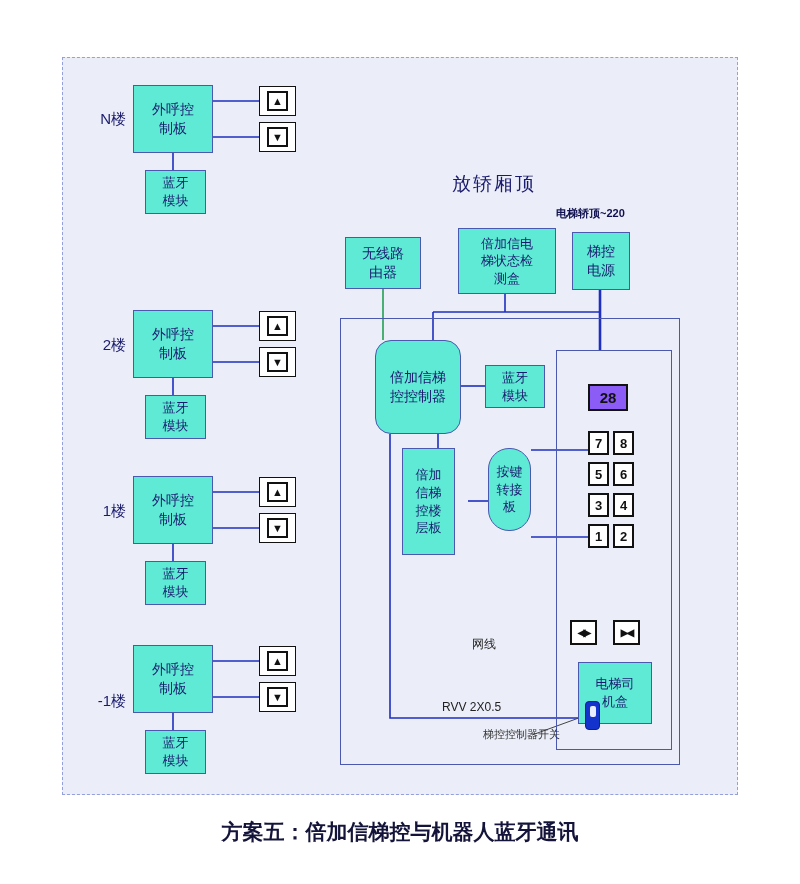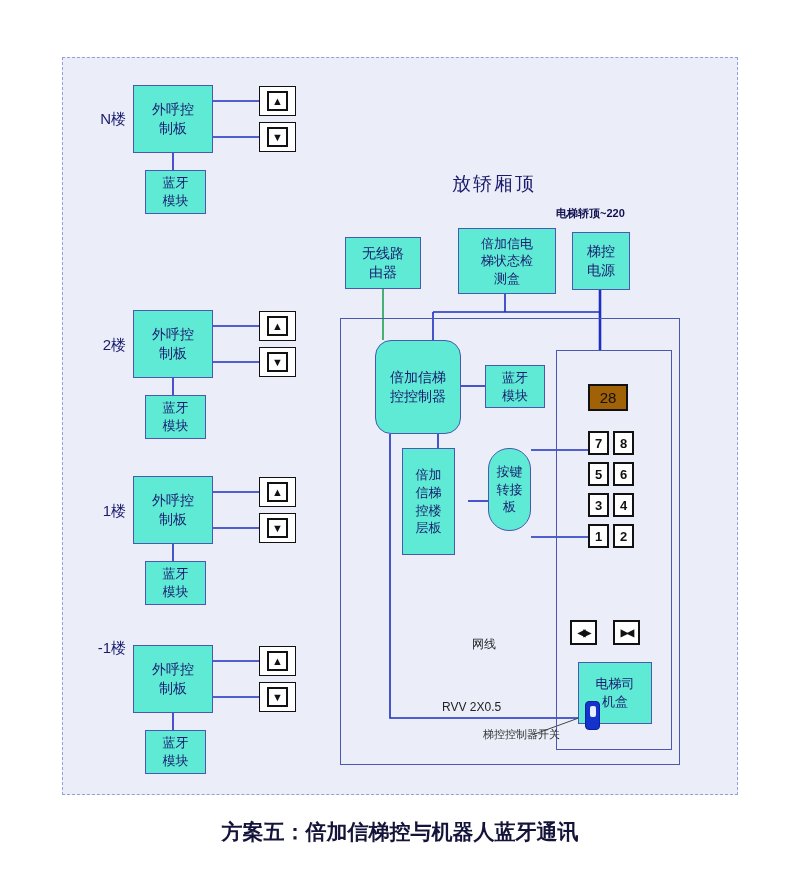--- a/index.html
+++ b/index.html
@@ -17,23 +17,23 @@
     display:flex; align-items:center; justify-content:center; text-align:center;
     white-space:pre-line; font-size:14px; line-height:1.35; color:var(--ink,#1b1b6e); }
   .sm { font-size:13px; }
   .floor-label { position:absolute; width:44px; text-align:right; font-size:15px; color:var(--ink,#1b1b6e); }
   .arrow-box { position:absolute; width:37px; height:30px; background:#fff;
     border:1.5px solid #111; display:flex; align-items:center; justify-content:center; }
   .arrow-inner { width:21px; height:20px; border:2px solid #111; color:#111;
     display:flex; align-items:center; justify-content:center; font-size:11px; line-height:1; }
   .key { position:absolute; width:21px; height:24px; background:#fff; border:2px solid #111;
     display:flex; align-items:center; justify-content:center; font-weight:bold; font-size:13px; color:#111; }
-  .display { position:absolute; left:588px; top:384px; width:40px; height:27px; background:#a16207;
+  .display { position:absolute; left:588px; top:384px; width:40px; height:27px; background:#8b5cf6;
     border:2px solid #111; display:flex; align-items:center; justify-content:center;
-    font-weight:normal; font-size:15px; color:#111; }
+    font-weight:bold; font-size:15px; color:#111; }
   .door { position:absolute; width:27px; height:25px; background:#fff; border:2px solid #111;
     display:flex; align-items:center; justify-content:center; font-size:10px; font-weight:bold;
     color:#111; letter-spacing:-2px; }
   .panel { position:absolute; background:transparent; border:1px solid var(--border,#4a58b0); }
   .heading { position:absolute; left:452px; top:171px; font-size:19px; letter-spacing:2px; color:var(--ink,#1b1b6e); }
   .power-note { position:absolute; left:556px; top:206px; font-size:11px; font-weight:bold; color:#101050; }
   .tag { position:absolute; font-size:12px; color:#222; }
   .tag-small { position:absolute; font-size:11px; color:#333;margin-left:47px; }
   .switch { position:absolute; left:585px; top:701px; width:15px; height:29px;
     background:var(--switch,#1433cc); border:1px solid #0a1e99; border-radius:4px; }
@@ -117,21 +117,21 @@
       <span class="arrow-inner">▲</span>
     </div>
     <div class="arrow-box" style="left:259px;top:513px;">
       <span class="arrow-inner">▼</span>
     </div>
     <div class="box sm" style="left:145px;top:561px;width:61px;height:44px;">蓝牙
 模块</div>
   </div>
 
   <div>
-    <div class="floor-label" style="left:82px;top:639px;">-1楼</div>
+    <div class="floor-label" style="left:82px;top:692px;">-1楼</div>
     <div class="box" style="left:133px;top:645px;width:80px;height:68px;">外呼控
 制板</div>
     <div class="arrow-box" style="left:259px;top:646px;">
       <span class="arrow-inner">▲</span>
     </div>
     <div class="arrow-box" style="left:259px;top:682px;">
       <span class="arrow-inner">▼</span>
     </div>
     <div class="box sm" style="left:145px;top:730px;width:61px;height:44px;">蓝牙
 模块</div>

